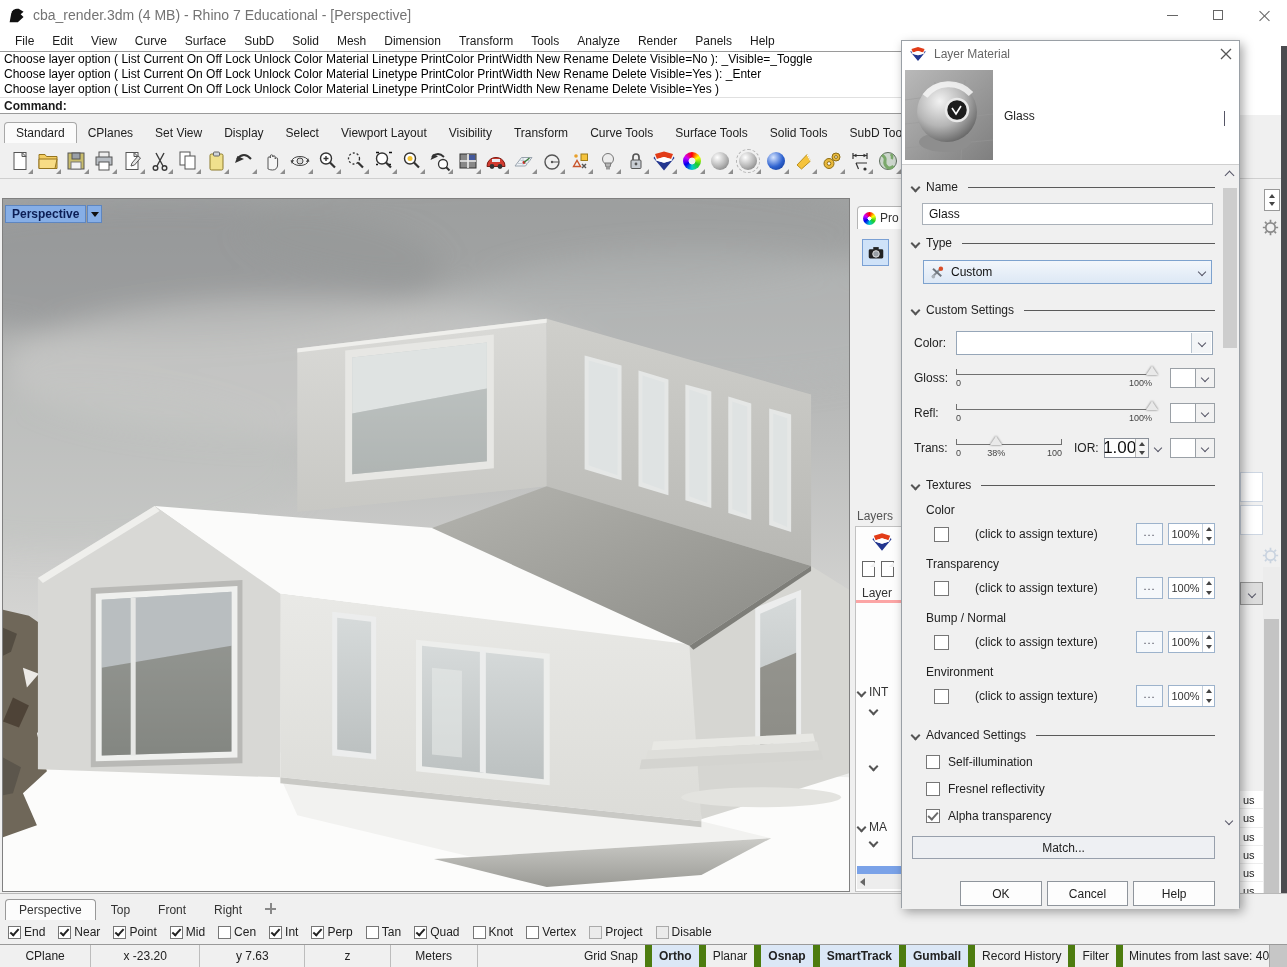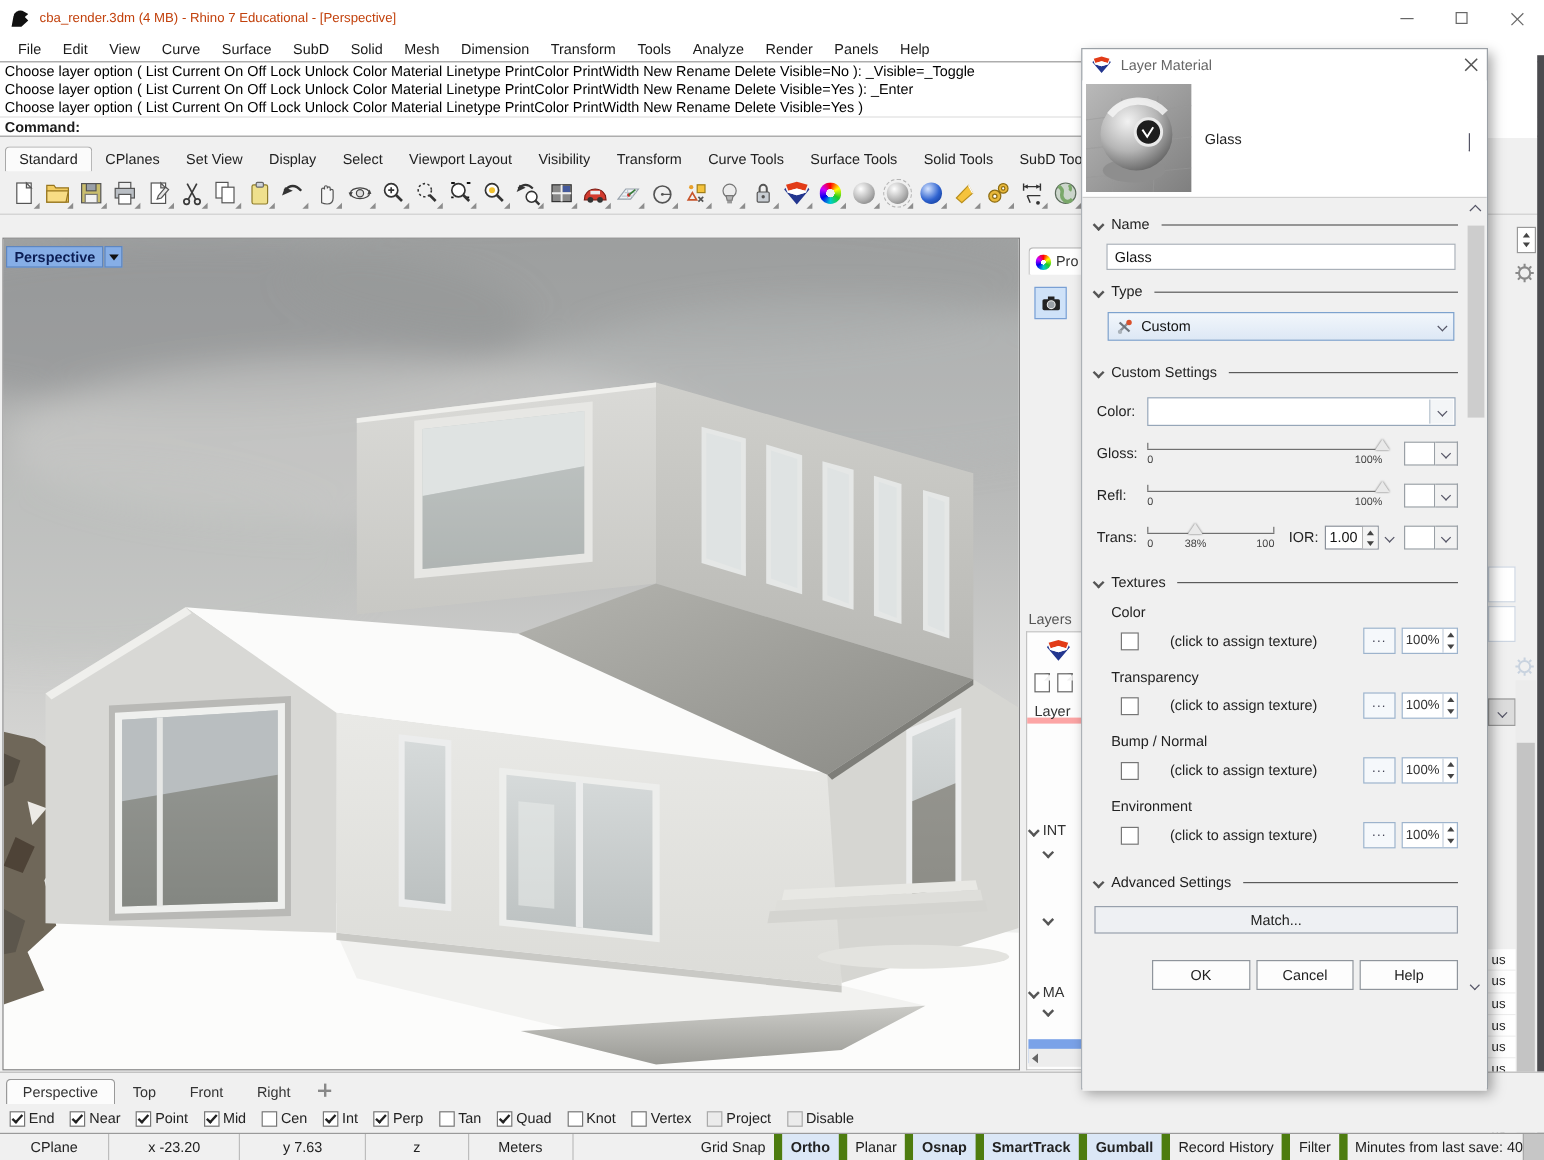--- a/index.html
+++ b/index.html
@@ -2,21 +2,21 @@
 <html><head>
 <meta charset="utf-8">
 <style>
 *{margin:0;padding:0;box-sizing:border-box;font-family:"Liberation Sans",sans-serif}
 html,body{width:1287px;height:967px}
 body{position:relative;background:#f0f0f0;overflow:hidden;font-size:12px;color:#1a1a1a}
 #app{position:absolute;inset:0}
 
 
 .titlebar{position:absolute;left:0;top:0;width:1287px;height:30px;background:#fff;display:flex;align-items:center;gap:7px;padding-left:8px}
-.titlebar .title{font-size:11px;color:#c2410c}
+.titlebar .title{font-size:14px;color:#737373}
 .wincontrols{position:absolute;right:0;top:0;height:30px;display:flex}
 .winbtn{width:46px;height:30px;display:flex;align-items:center;justify-content:center}
 .gl-min{width:11px;height:1px;background:#666}
 .gl-max{width:10px;height:10px;border:1px solid #666}
 .gl-close{width:11px;height:11px;position:relative}
 .gl-close::before,.gl-close::after{content:'';position:absolute;left:5px;top:-1px;width:1px;height:14px;background:#666}
 .gl-close::before{transform:rotate(45deg)}.gl-close::after{transform:rotate(-45deg)}
 
 
 .menubar{position:absolute;left:0;top:30px;width:1287px;height:21px;background:#fff;display:flex;align-items:center;padding-left:6px}
@@ -62,21 +62,21 @@
 .cam-btn{position:absolute;left:10px;top:41px;width:27px;height:27px;background:#cfe2f8;border:1px solid #7aa0d4;display:flex;align-items:center;justify-content:center}
 .prop-labels{position:absolute;left:8px;top:80px;width:60px}
 .prop-label{font-size:12px;color:#3c3c3c;height:21px;line-height:21px;white-space:nowrap}
 .prop-label.sub{padding-left:14px;color:#555}
 .layers-title{position:absolute;left:5px;top:311px;font-size:12px;color:#555}
 .layersbox{position:absolute;left:3px;top:328px;width:49px;height:366px;background:#fdfdfd;border:1px solid #c2c2c2;border-right:none}
 .layersbox .shield-slot{position:absolute;left:16px;top:5px;width:20px;height:20px}
 .layersbox .pagerow{position:absolute;left:6px;top:34px;display:flex;gap:6px}
 .pg{width:13px;height:16px;background:#fff;border:1px solid #666;position:relative}
 .pg::after{content:'';position:absolute;right:-1px;top:-1px;border-left:5px solid transparent;border-bottom:5px solid #f0f0f0;border-top:1px solid #666}
-.layersbox .colhead{position:absolute;left:0;top:56px;width:100%;height:20px;line-height:20px;padding-left:6px;font-size:12px;color:#333;border-bottom:5px solid #fca5a5}
+.layersbox .colhead{position:absolute;left:0;top:56px;width:100%;height:20px;line-height:20px;padding-left:6px;font-size:12px;color:#333;border-bottom:3px solid #fca5a5}
 .lyr-group{position:absolute;left:2px;display:flex;align-items:center;gap:4px;font-size:12px;color:#333}
 .chev{width:7px;height:7px;border-left:2px solid #555;border-bottom:2px solid #555;transform:rotate(-45deg);flex:none}
 .lyr-sel{position:absolute;left:1px;top:339px;width:47px;height:20px;background:#7aa2e8}
 .lyr-hscroll{position:absolute;left:1px;bottom:2px;width:46px;height:15px;background:#ededed;display:flex;align-items:center}
 .arr-left{width:0;height:0;border-top:4px solid transparent;border-bottom:4px solid transparent;border-right:5px solid #666;margin-left:3px}
 
 
 .sliver{position:absolute;left:1240px;top:-132px;width:22px;height:846px}
 .sl-cmdbox{position:absolute;left:0;top:0;width:41px;height:68px;background:#fff}
 .sl-spin{position:absolute;left:24px;top:142px;width:16px;height:22px;background:#fff;border:1px solid #999;display:flex;flex-direction:column;align-items:center;justify-content:space-evenly}
@@ -116,21 +116,21 @@
 .track{position:absolute;left:0;right:0;top:9px;height:1px;background:#707070}
 .track::before,.track::after{content:'';position:absolute;top:-5px;width:1px;height:5px;background:#707070}
 .track::before{left:0}.track::after{right:0}
 .handle{position:absolute;top:1px;width:0;height:0;border-left:6px solid transparent;border-right:6px solid transparent;border-bottom:9px solid #e9e9e9;filter:drop-shadow(0 0 1px #666)}
 .smin,.smax,.smid{position:absolute;top:13px;font-size:9px;color:#444}
 .smin{left:0}.smax{right:0}.smid{transform:translateX(-50%)}
 .vbox{width:26px;height:20px;background:#fff;border:1px solid #9aa0a6;flex:none}
 .vchev{width:19px;height:20px;background:#f2f2f2;border:1px solid #9aa0a6;border-left:none;display:flex;align-items:center;justify-content:center;flex:none}
 .iorlbl{font-size:12px;color:#222;margin:0 5px 0 12px}
 .spin{display:flex;height:20px;border:1px solid #8a9099;background:#fff;flex:none}
-.spin .sv{width:30px;font-size:12px;display:flex;align-items:center;justify-content:center;color:#111}
+.spin .sv{width:30px;font-size:17px;display:flex;align-items:center;justify-content:center;color:#111}
 .spin .sarr{width:13px;display:flex;flex-direction:column;border-left:1px solid #b5b5b5}
 .spin .sarr div{flex:1;display:flex;align-items:center;justify-content:center;background:#f4f4f4}
 .spacer{flex:1}
 .tex-name{font-size:12px;color:#222;margin:10px 0 4px 14px}
 .tex-row{display:flex;align-items:center;margin-left:22px;height:26px}
 .cb{width:14px;height:14px;background:#fff;border:1px solid #767676;position:relative;flex:none}
 .cb.big{width:15px;height:15px}
 .cb.checked::after{content:'';position:absolute;left:3px;top:0px;width:4px;height:8px;border-right:2px solid #6a6a6a;border-bottom:2px solid #6a6a6a;transform:rotate(42deg)}
 .cb.dark.checked::after{border-color:#333}
 .cb.disabled{background:#ebebeb;border-color:#aaa}
@@ -896,20 +896,34 @@
               </span>
             </span>
           </div>
         </div>
 
       <div class="sec-head mt18">
         <span class="chev"></span>
           <span class="lbl">Advanced Settings</span>
           <span class="line"></span>
       </div>
+      <div id="advanced-rows">
+          <div class="adv-row">
+            <span class="cb"></span>
+            <span>Self-illumination</span>
+          </div>
+          <div class="adv-row">
+            <span class="cb"></span>
+            <span>Fresnel reflectivity</span>
+          </div>
+          <div class="adv-row">
+            <span class="cb checked"></span>
+            <span>Alpha transparency</span>
+          </div>
+        </div>
 
       <button class="match-btn">Match...</button>
       <div class="btnrow">
         <button class="btn">OK</button>
         <button class="btn">Cancel</button>
         <button class="btn">Help</button>
       </div>
     </div>
 
     <div class="dlg-scroll">

